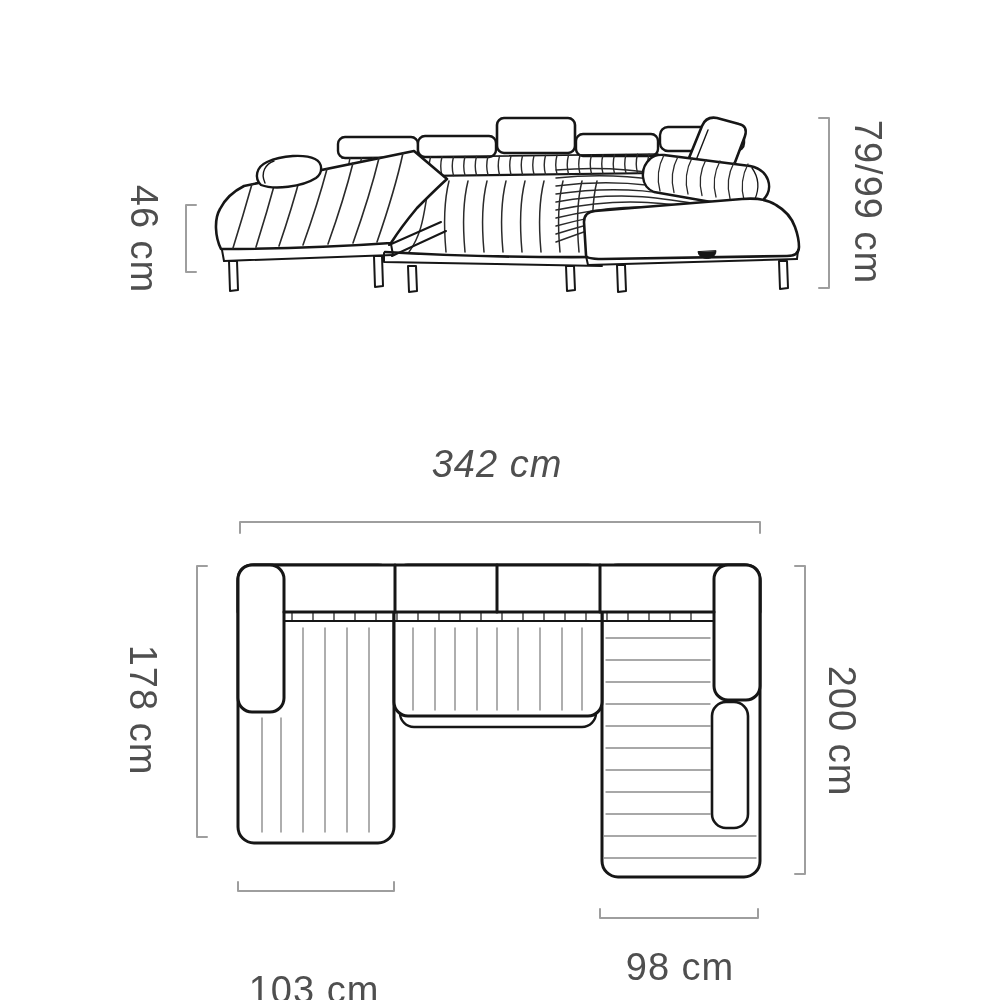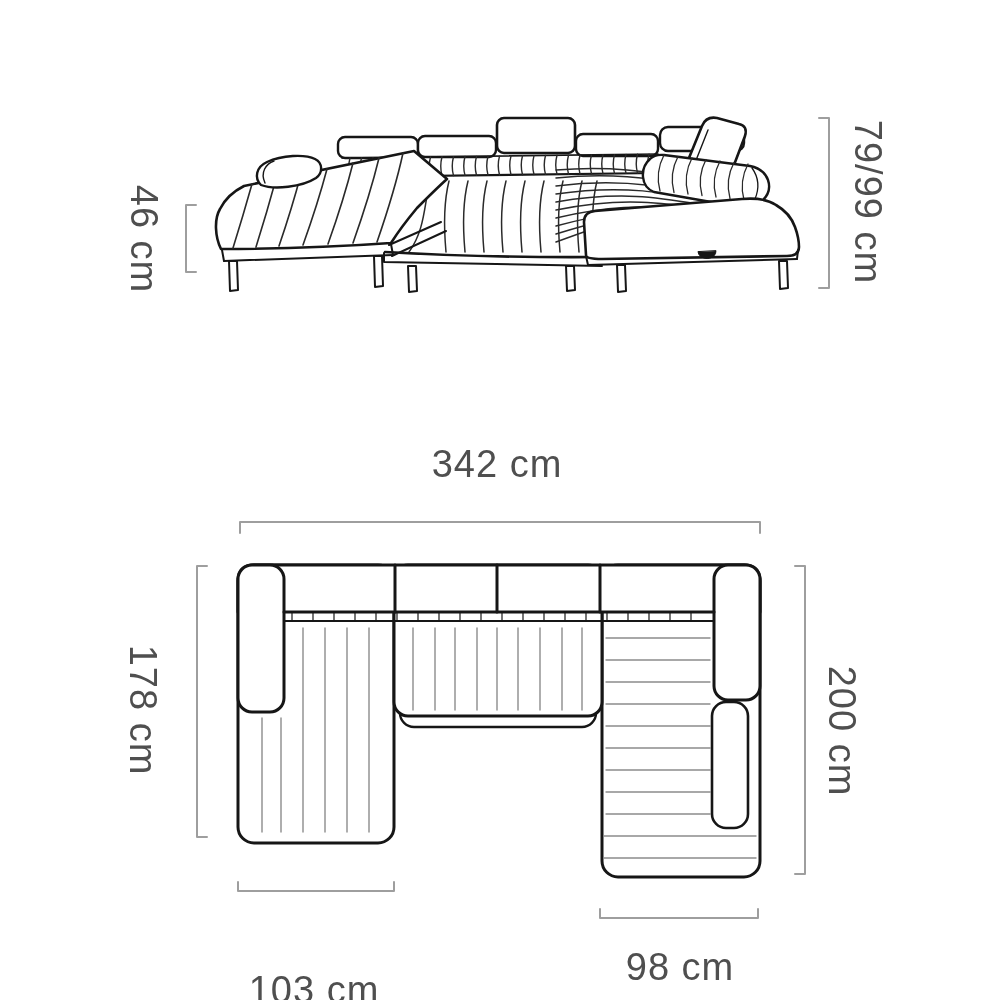--- a/index.html
+++ b/index.html
@@ -4,21 +4,21 @@
 <style>
   html,body{margin:0;padding:0;background:#fff;}
   .canvas{position:relative;width:1000px;height:1000px;background:#ffffff;overflow:hidden;
           font-family:"Liberation Sans", sans-serif;}
   svg.drawing{position:absolute;left:0;top:0;width:1000px;height:1000px;}
   .dim-label{position:absolute;font-size:38px;font-weight:400;color:#4f4f4f;
              letter-spacing:1px;white-space:nowrap;transform:translate(-50%,-50%);}
   .dim-label.vert{transform:translate(-50%,-50%) rotate(90deg);}
   #label-seat-height{left:143px;top:239px;}
   #label-back-height{left:867px;top:202px;}
-  #label-total-width{left:497px;top:464px;}
+  #label-total-width{left:497px;top:464px;font-style:italic;}
   #label-left-depth{left:142px;top:710px;}
   #label-right-depth{left:841px;top:731px;}
   #label-left-chaise{left:314px;top:942px;margin-top:48px;}
   #label-right-chaise{left:680px;top:967px;}
 </style>
 </head>
 <body>
 
 <div class="canvas">
 

